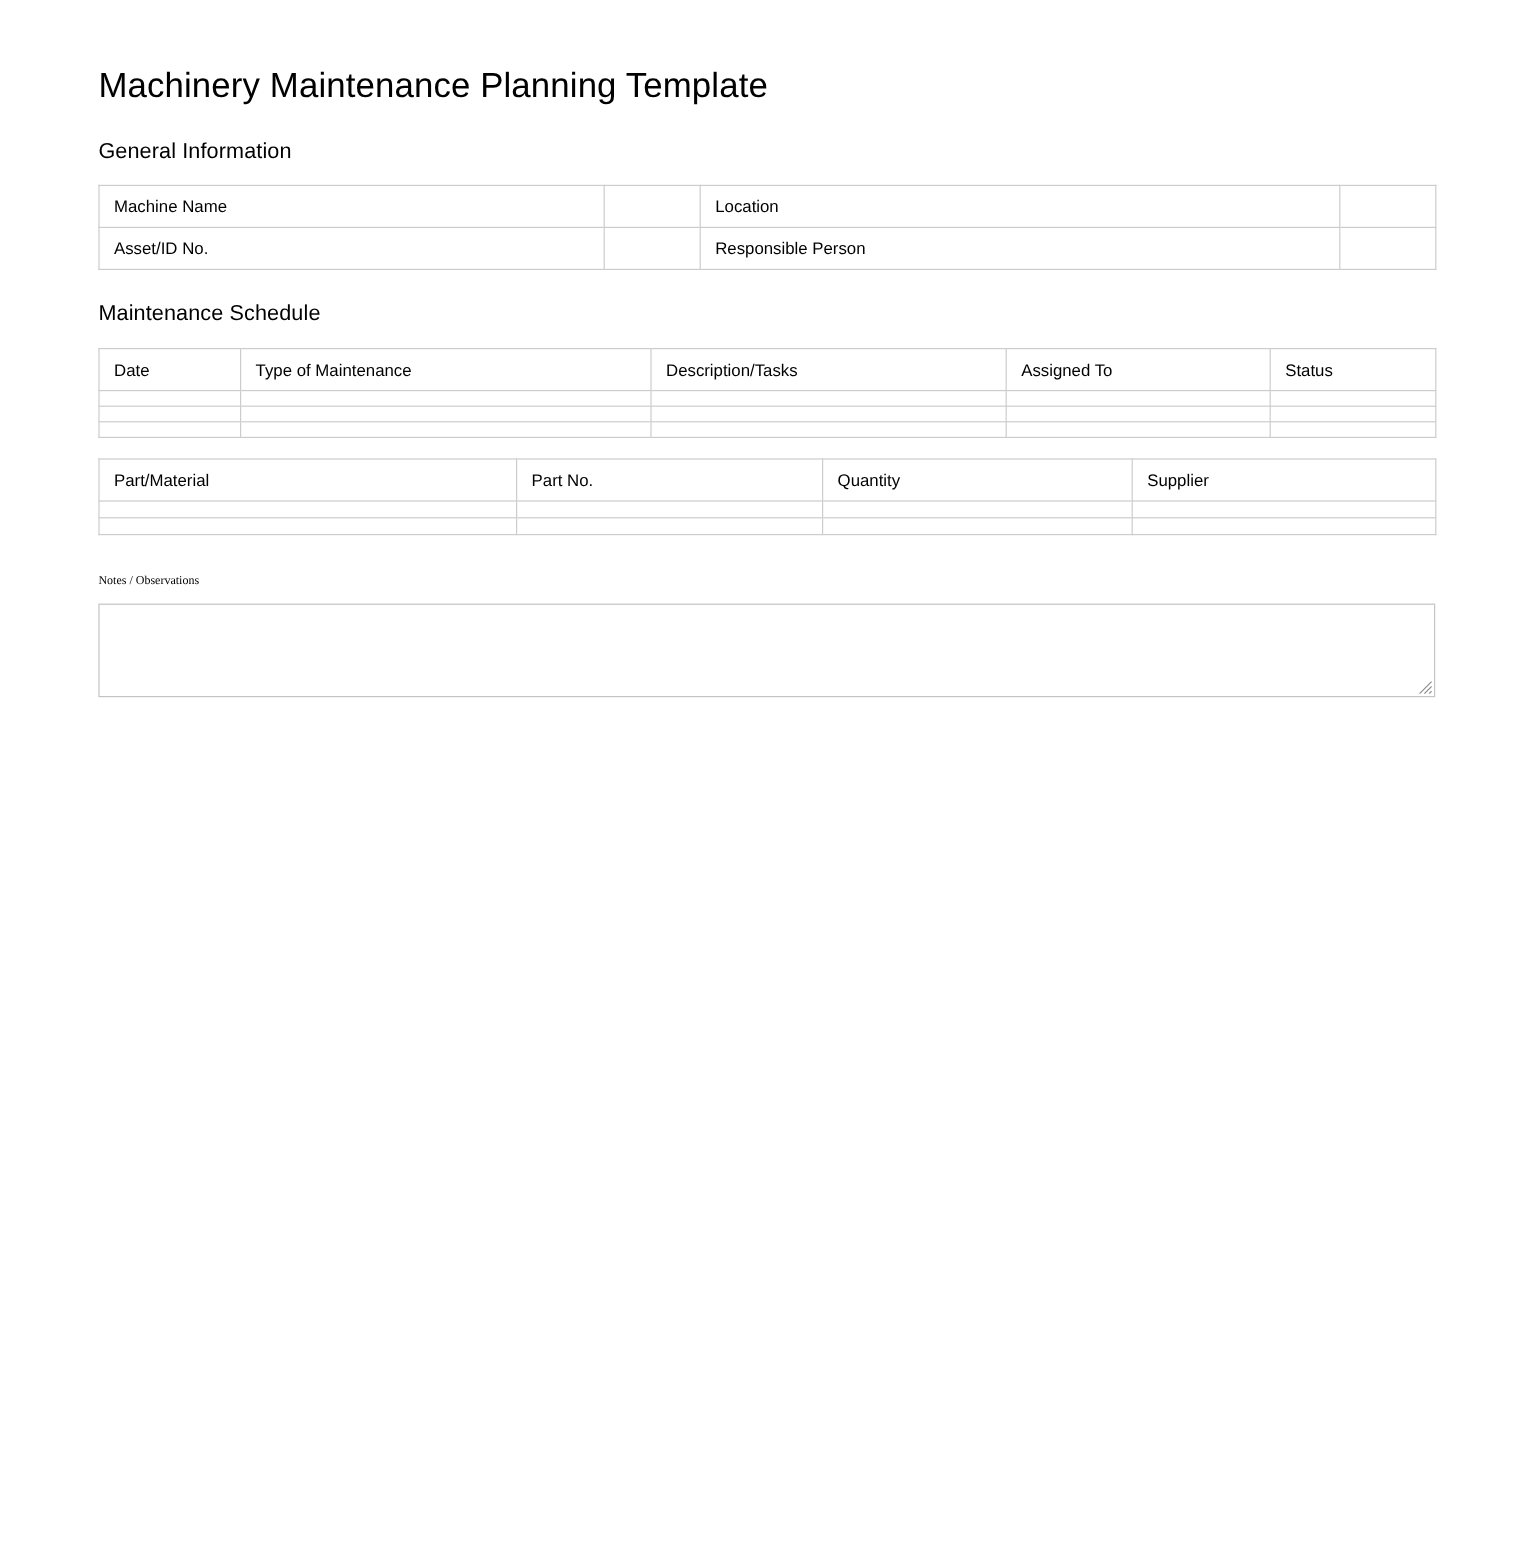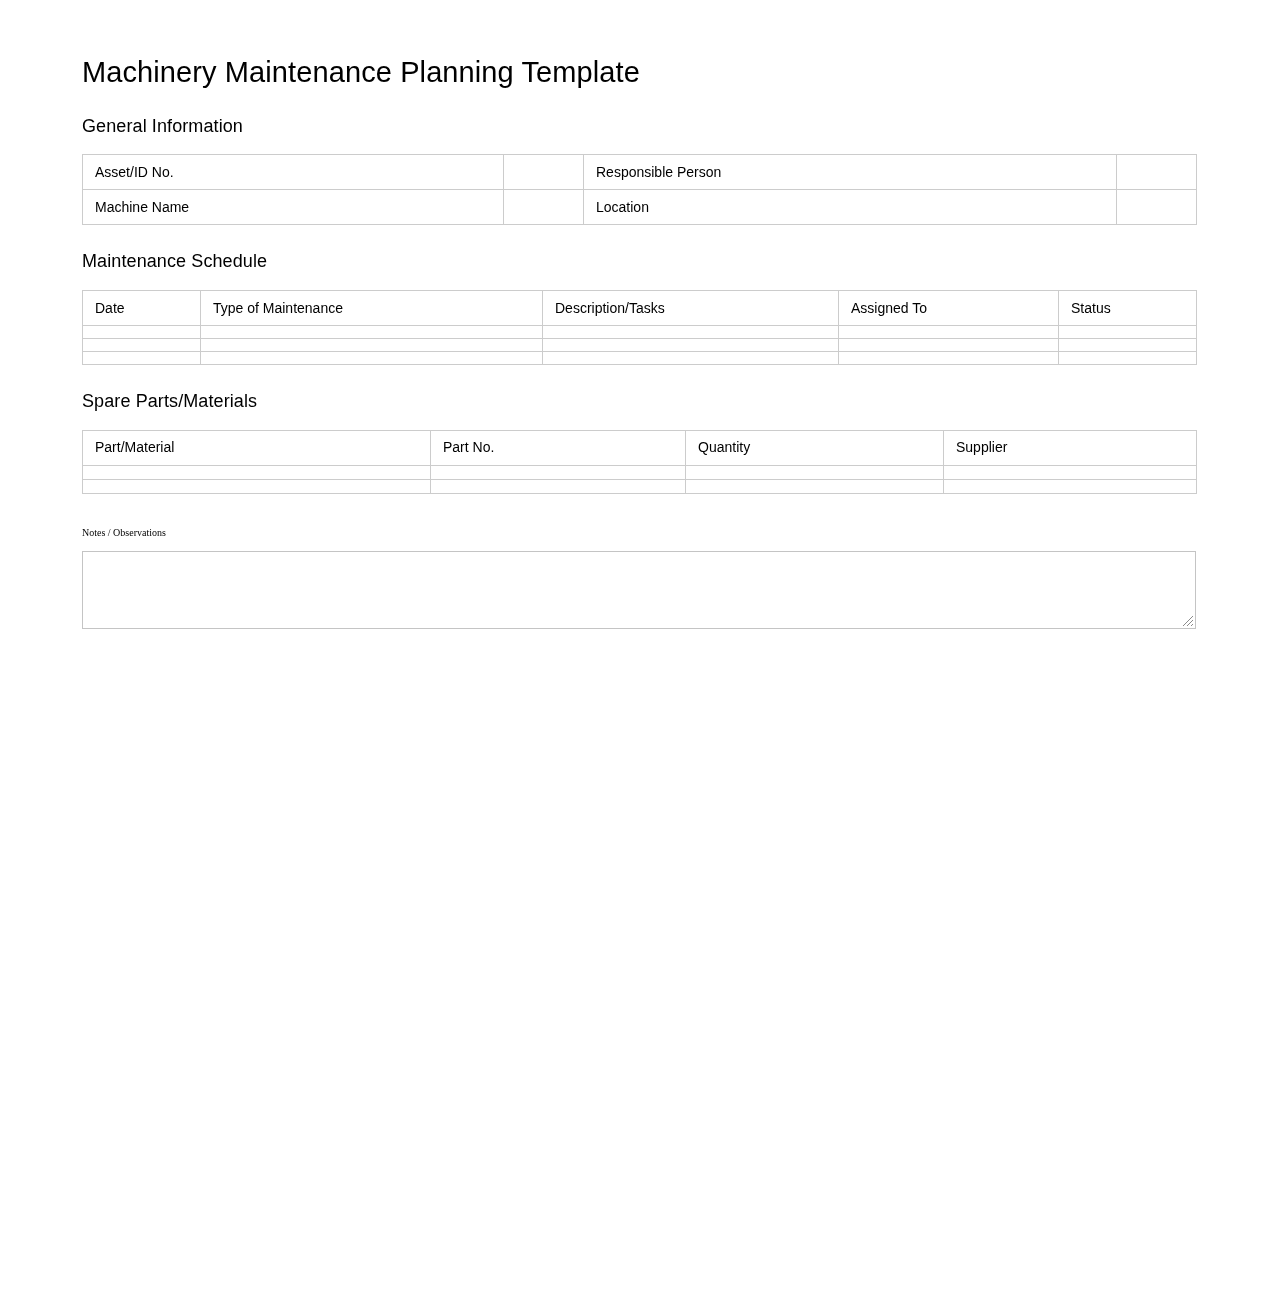--- a/index.html
+++ b/index.html
@@ -110,29 +110,29 @@
 
   <table class="tbl" id="general-information-table">
     <colgroup>
       <col class="c-lbl1">
         <col class="c-val1">
         <col class="c-lbl2">
         <col class="c-val2">
     </colgroup>
     <tbody>
       <tr>
+        <td>Machine Name</td>
+        <td></td>
+        <td>Location</td>
+        <td></td>
+      </tr>
+      <tr>
         <td>Asset/ID No.</td>
         <td></td>
         <td>Responsible Person</td>
-        <td></td>
-      </tr>
-      <tr>
-        <td>Machine Name</td>
-        <td></td>
-        <td>Location</td>
         <td></td>
       </tr>
     </tbody>
   </table>
 
   <h2 class="section-heading">Maintenance Schedule</h2>
 
   <table class="tbl" id="maintenance-schedule-table">
     <colgroup>
       <col class="c-date">
@@ -168,21 +168,20 @@
       <tr>
         <td class="empty-cell"></td>
         <td class="empty-cell"></td>
         <td class="empty-cell"></td>
         <td class="empty-cell"></td>
         <td class="empty-cell"></td>
       </tr>
     </tbody>
   </table>
 
-  <h2 class="section-heading">Spare Parts/Materials</h2>
 
   <table class="tbl" id="spare-parts-table">
     <colgroup>
       <col class="c-part">
         <col class="c-partno">
         <col class="c-qty">
         <col class="c-supplier">
     </colgroup>
     <thead>
       <tr>

